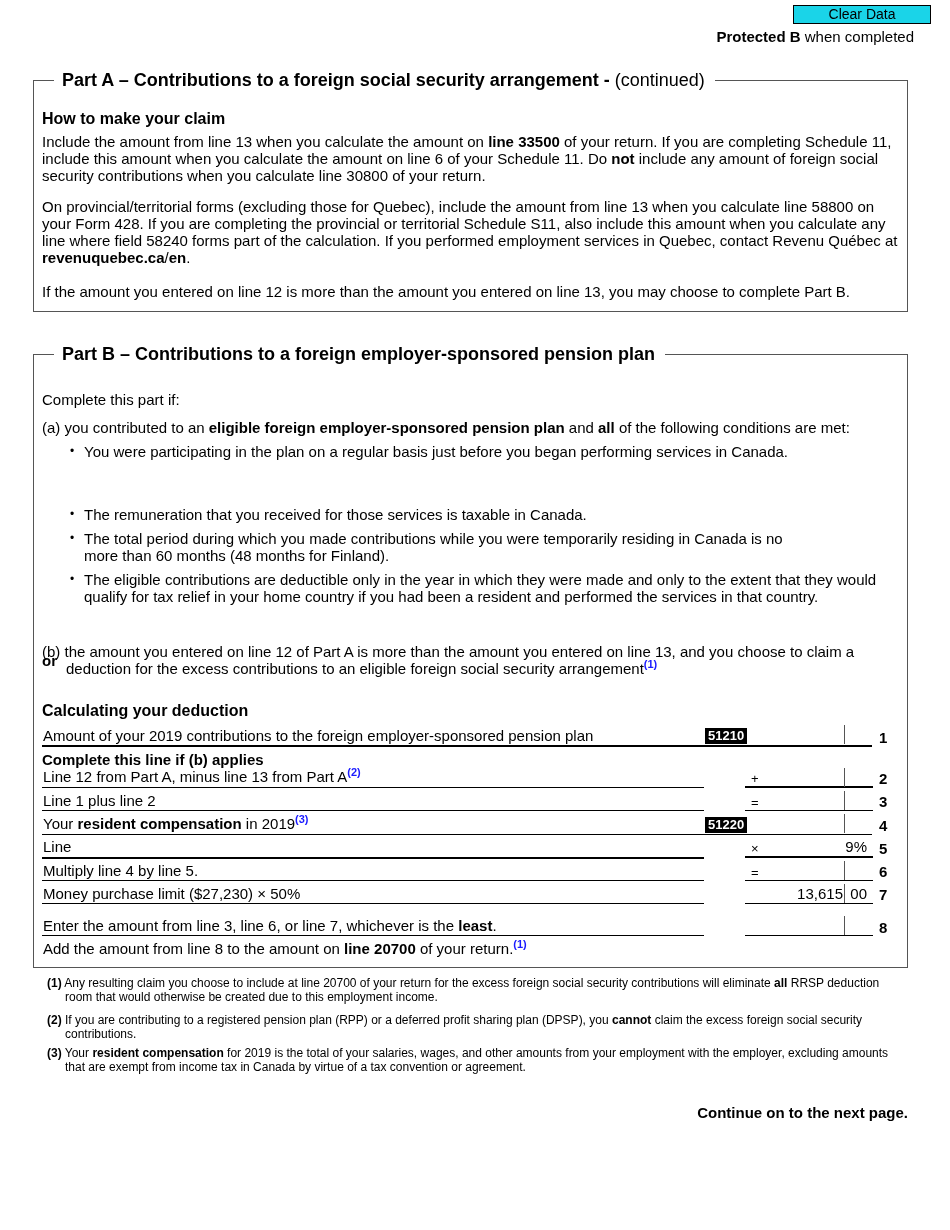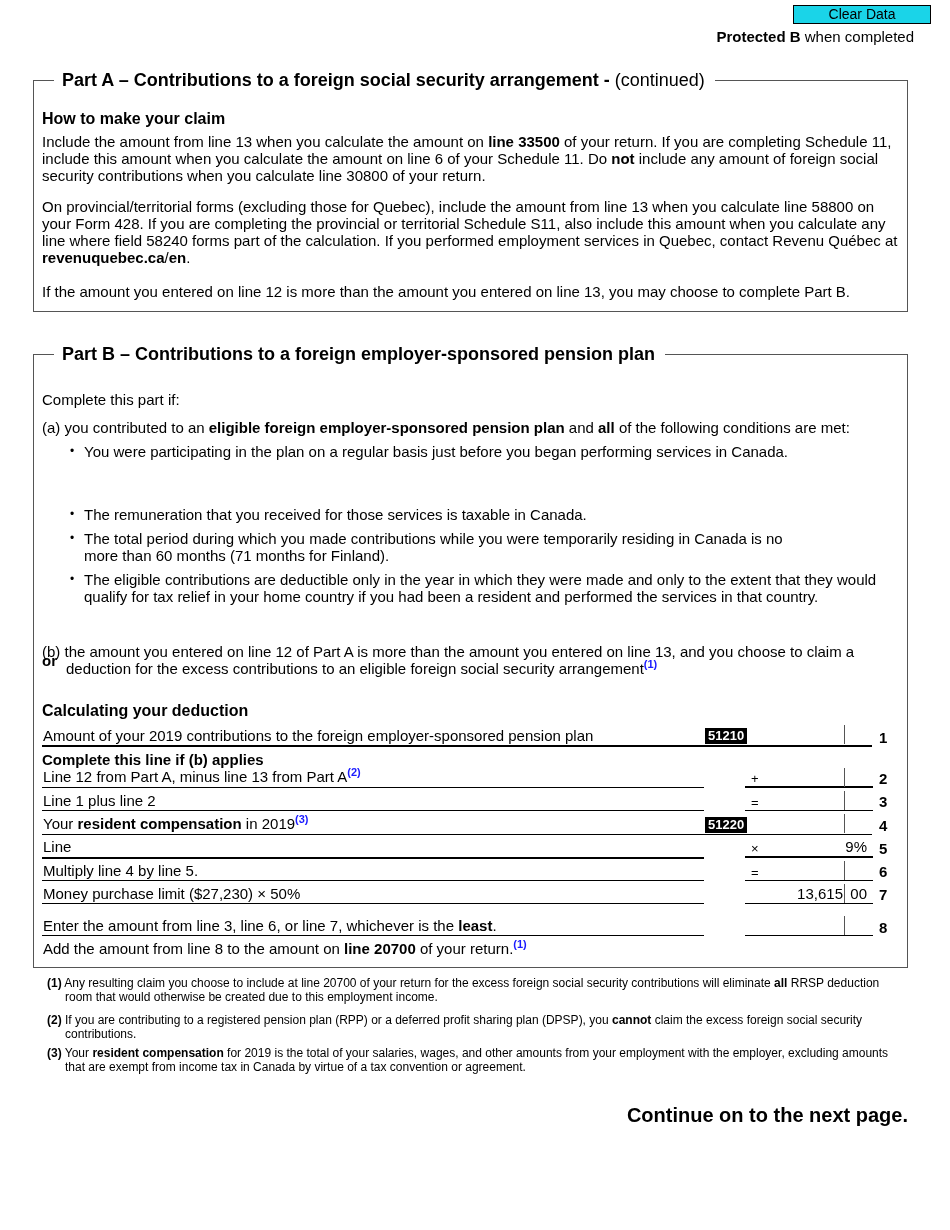--- a/index.html
+++ b/index.html
@@ -42,21 +42,21 @@
   <p class="abs" style="left:8px; top:202px; width:856px;">If the amount you entered on line 12 is more than the amount you entered on line 13, you may choose to complete Part B.</p>
 </div>
 
 <div class="section" style="top:354px; height:614px;">
   <div class="sec-title" style="top:-11px;">Part B – Contributions to a foreign employer-sponsored pension plan</div>
   <p class="abs" style="left:8px; top:36px;">Complete this part if:</p>
   <p class="abs" style="left:8px; top:64px; width:860px;"><span>(a) you contributed to an </span><b>eligible foreign employer-sponsored pension plan</b><span> and </span><b>all</b><span> of the following conditions are met:</span></p>
 
   <p class="bullet" style="top:88px;">You were participating in the plan on a regular basis just before you began performing services in Canada.</p>
   <p class="bullet" style="top:151px;">The remuneration that you received for those services is taxable in Canada.</p>
-  <p class="bullet" style="top:175px; width:715px;">The total period during which you made contributions while you were temporarily residing in Canada is no more than 60 months (71 months for Finland).</p>
+  <p class="bullet" style="top:175px; width:715px;">The total period during which you made contributions while you were temporarily residing in Canada is no more than 60 months (48 months for Finland).</p>
   <p class="bullet" style="top:216px;">The eligible contributions are deductible only in the year in which they were made and only to the extent that they would qualify for tax relief in your home country if you had been a resident and performed the services in that country.</p>
 
   <div class="abs bold" style="left:8px; top:261px;margin-top:36px;">or</div>
   <p class="hang" style="top:288px;"><span>(b) the amount you entered on line 12 of Part A is more than the amount you entered on line 13, and you choose to claim a deduction for the excess contributions to an eligible foreign social security arrangement</span><span class="sup">(1)</span></p>
 
   <div class="abs bold" style="left:8px; top:347px; font-size:16px;">Calculating your deduction</div>
 
   <div class="row-label" style="top:372px;">Amount of your 2019 contributions to the foreign employer-sponsored pension plan</div>
   <div class="code" style="left:671px; top:373px;">51210</div>
   <div class="row-line" style="top:390px; width:830px; height:2px;"></div>
@@ -123,13 +123,13 @@
     </div>
   <div class="linenum" style="top:564px;">8</div>
 
   <div class="row-label" style="top:585px;"><span>Add the amount from line 8 to the amount on </span><b>line 20700</b><span> of your return.</span><span class="sup">(1)</span></div>
 </div>
 
 <p class="fn" style="top:976px;"><span class="fnum">(1)</span> <span>Any resulting claim you choose to include at line 20700 of your return for the excess foreign social security contributions will eliminate </span><b>all</b><span> RRSP deduction room that would otherwise be created due to this employment income.</span></p>
 <p class="fn" style="top:1013px;"><span class="fnum">(2)</span> <span>If you are contributing to a registered pension plan (RPP) or a deferred profit sharing plan (DPSP), you </span><b>cannot</b><span> claim the excess foreign social security contributions.</span></p>
 <p class="fn" style="top:1046px;"><span class="fnum">(3)</span> <span>Your </span><b>resident compensation</b><span> for 2019 is the total of your salaries, wages, and other amounts from your employment with the employer, excluding amounts that are exempt from income tax in Canada by virtue of a tax convention or agreement.</span></p>
 
-<div class="abs bold" style="right:42px; top:1104px; font-size:20px;">Continue on to the next page.</div>
+<div class="abs bold" style="right:42px; top:1104px; font-size:15px;">Continue on to the next page.</div>
 
 </body></html>

